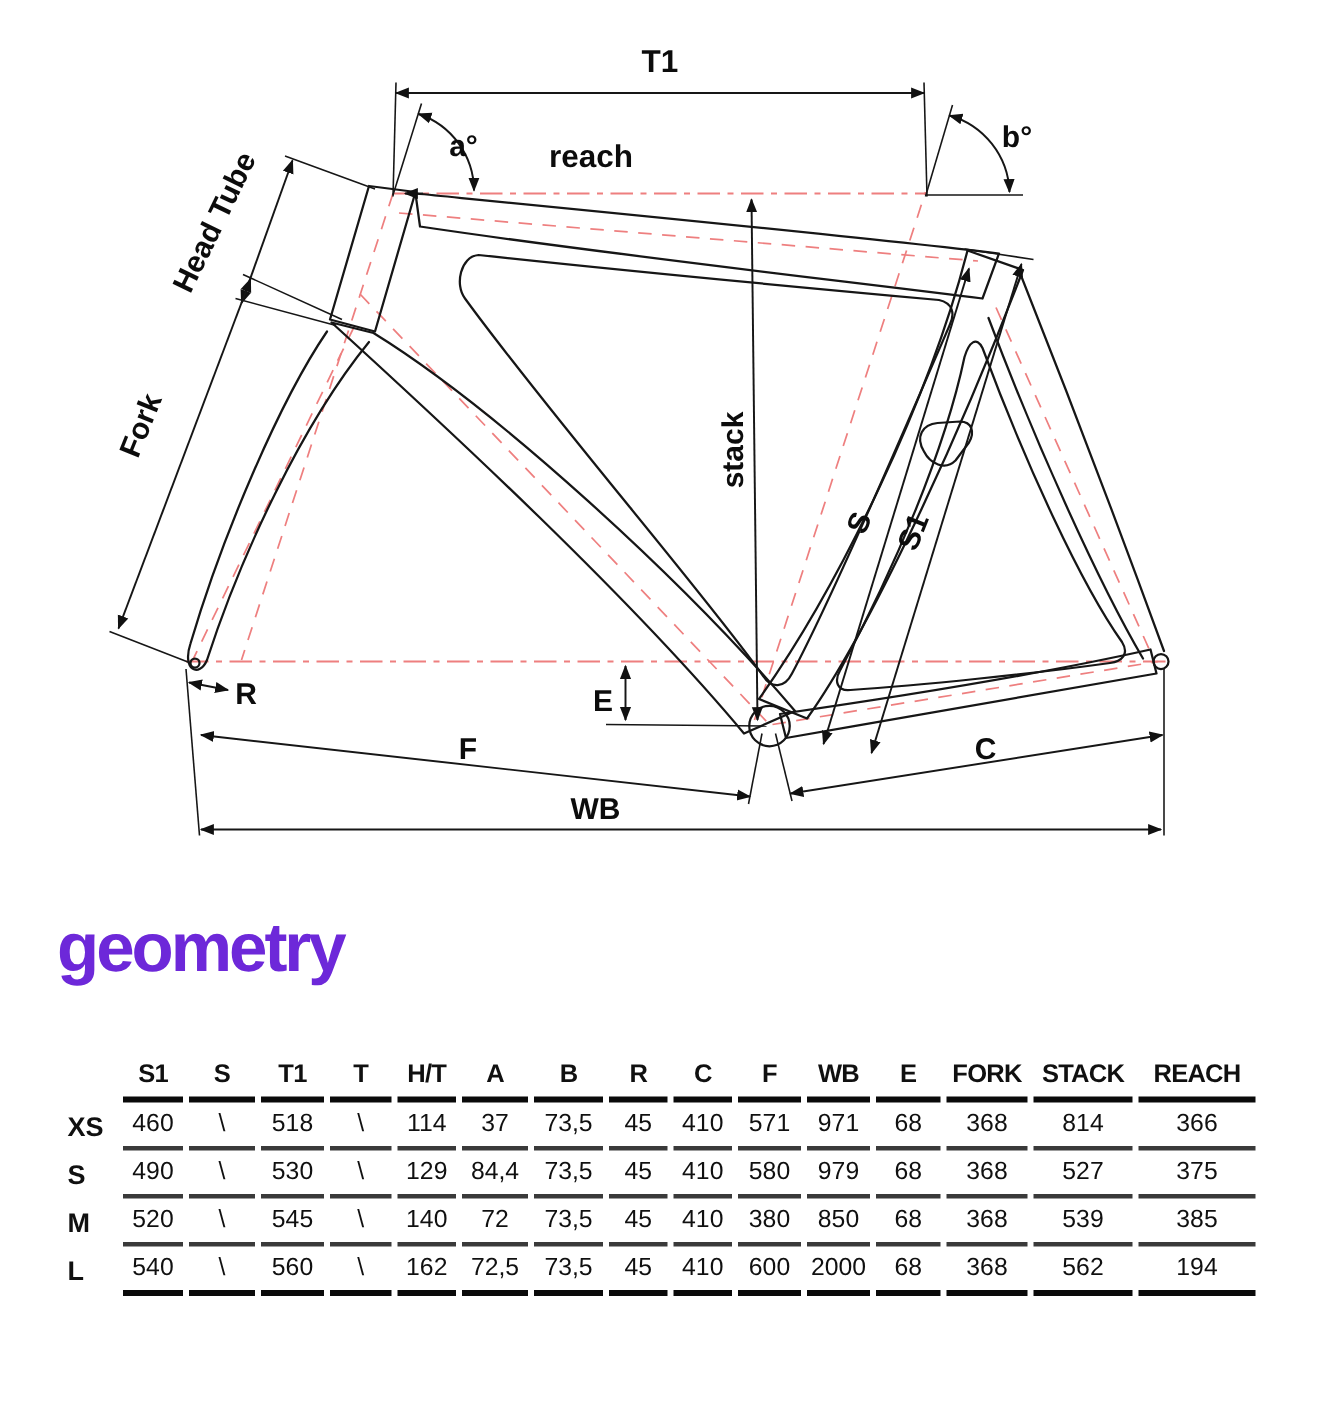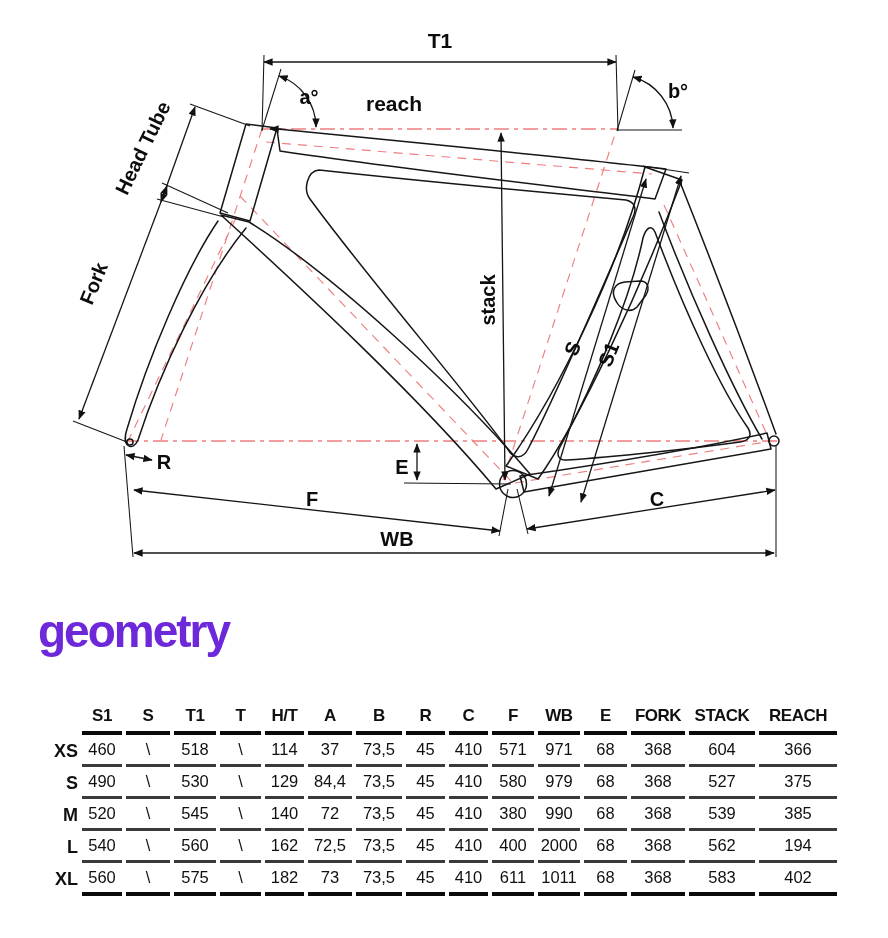--- a/index.html
+++ b/index.html
@@ -14,21 +14,21 @@
   .red .rd{stroke-dasharray:9 7;stroke-width:1.15;}
   .lbl{font:700 20px "Liberation Sans",sans-serif;fill:#0c0c0c;}
   .lbl.big{font-size:21px;}
   .page-title{position:absolute;left:38px;top:604px;font:800 46px "Liberation Sans",sans-serif;
               letter-spacing:-2px;color:#6d28d9;}
   .geo-table{position:absolute;left:40px;top:700px;border-collapse:separate;border-spacing:4px 0;table-layout:fixed;}
   .geo-table th,.geo-table td{padding:0;margin:0;text-align:center;font:16.5px "Liberation Sans",sans-serif;
               color:#101010;height:29px;vertical-align:middle;white-space:nowrap;}
   .geo-table thead th{font-weight:700;font-size:17px;border-bottom:4px solid #0a0a0a;height:31px;letter-spacing:-0.5px;}
   .geo-table thead th.size-col{border-bottom:none;}
-  .geo-table tbody th.size-label{text-align:right;font-weight:700;font-size:18px;border-bottom:none;padding-left:1px;}
+  .geo-table tbody th.size-label{text-align:left;font-weight:700;font-size:18px;border-bottom:none;padding-left:1px;}
   .geo-table tbody td{border-bottom:3px solid #3a3a3a;}
   .geo-table tbody tr:last-child td{border-bottom:4px solid #0a0a0a;}
 </style>
 </head>
 <body>
 
 <svg class="diagram" width="888" height="590" viewBox="0 0 888 590" xmlns="http://www.w3.org/2000/svg">
   <defs>
     <marker id="arr" viewBox="0 0 10 10" refX="8.6" refY="5" markerWidth="10" markerHeight="10" markerUnits="userSpaceOnUse" orient="auto-start-reverse">
       <path d="M0,1.3 L9.4,5 L0,8.7 Z" fill="#111"></path>
@@ -164,21 +164,21 @@
       <td>\</td>
       <td>114</td>
       <td>37</td>
       <td>73,5</td>
       <td>45</td>
       <td>410</td>
       <td>571</td>
       <td>971</td>
       <td>68</td>
       <td>368</td>
-      <td>604</td>
+      <td>814</td>
       <td>366</td>
     </tr>
     <tr>
       <th class="size-label">S</th>
       <td>490</td>
       <td>\</td>
       <td>530</td>
       <td>\</td>
       <td>129</td>
       <td>84,4</td>
@@ -197,56 +197,38 @@
       <td>520</td>
       <td>\</td>
       <td>545</td>
       <td>\</td>
       <td>140</td>
       <td>72</td>
       <td>73,5</td>
       <td>45</td>
       <td>410</td>
       <td>380</td>
-      <td>990</td>
+      <td>850</td>
       <td>68</td>
       <td>368</td>
       <td>539</td>
       <td>385</td>
     </tr>
     <tr>
       <th class="size-label">L</th>
       <td>540</td>
       <td>\</td>
       <td>560</td>
       <td>\</td>
       <td>162</td>
       <td>72,5</td>
       <td>73,5</td>
       <td>45</td>
       <td>410</td>
-      <td>400</td>
+      <td>600</td>
       <td>2000</td>
       <td>68</td>
       <td>368</td>
       <td>562</td>
       <td>194</td>
     </tr>
-    <tr>
-      <th class="size-label">XL</th>
-      <td>560</td>
-      <td>\</td>
-      <td>575</td>
-      <td>\</td>
-      <td>182</td>
-      <td>73</td>
-      <td>73,5</td>
-      <td>45</td>
-      <td>410</td>
-      <td>611</td>
-      <td>1011</td>
-      <td>68</td>
-      <td>368</td>
-      <td>583</td>
-      <td>402</td>
-    </tr>
   </tbody>
 </table>
 
 </body></html>

